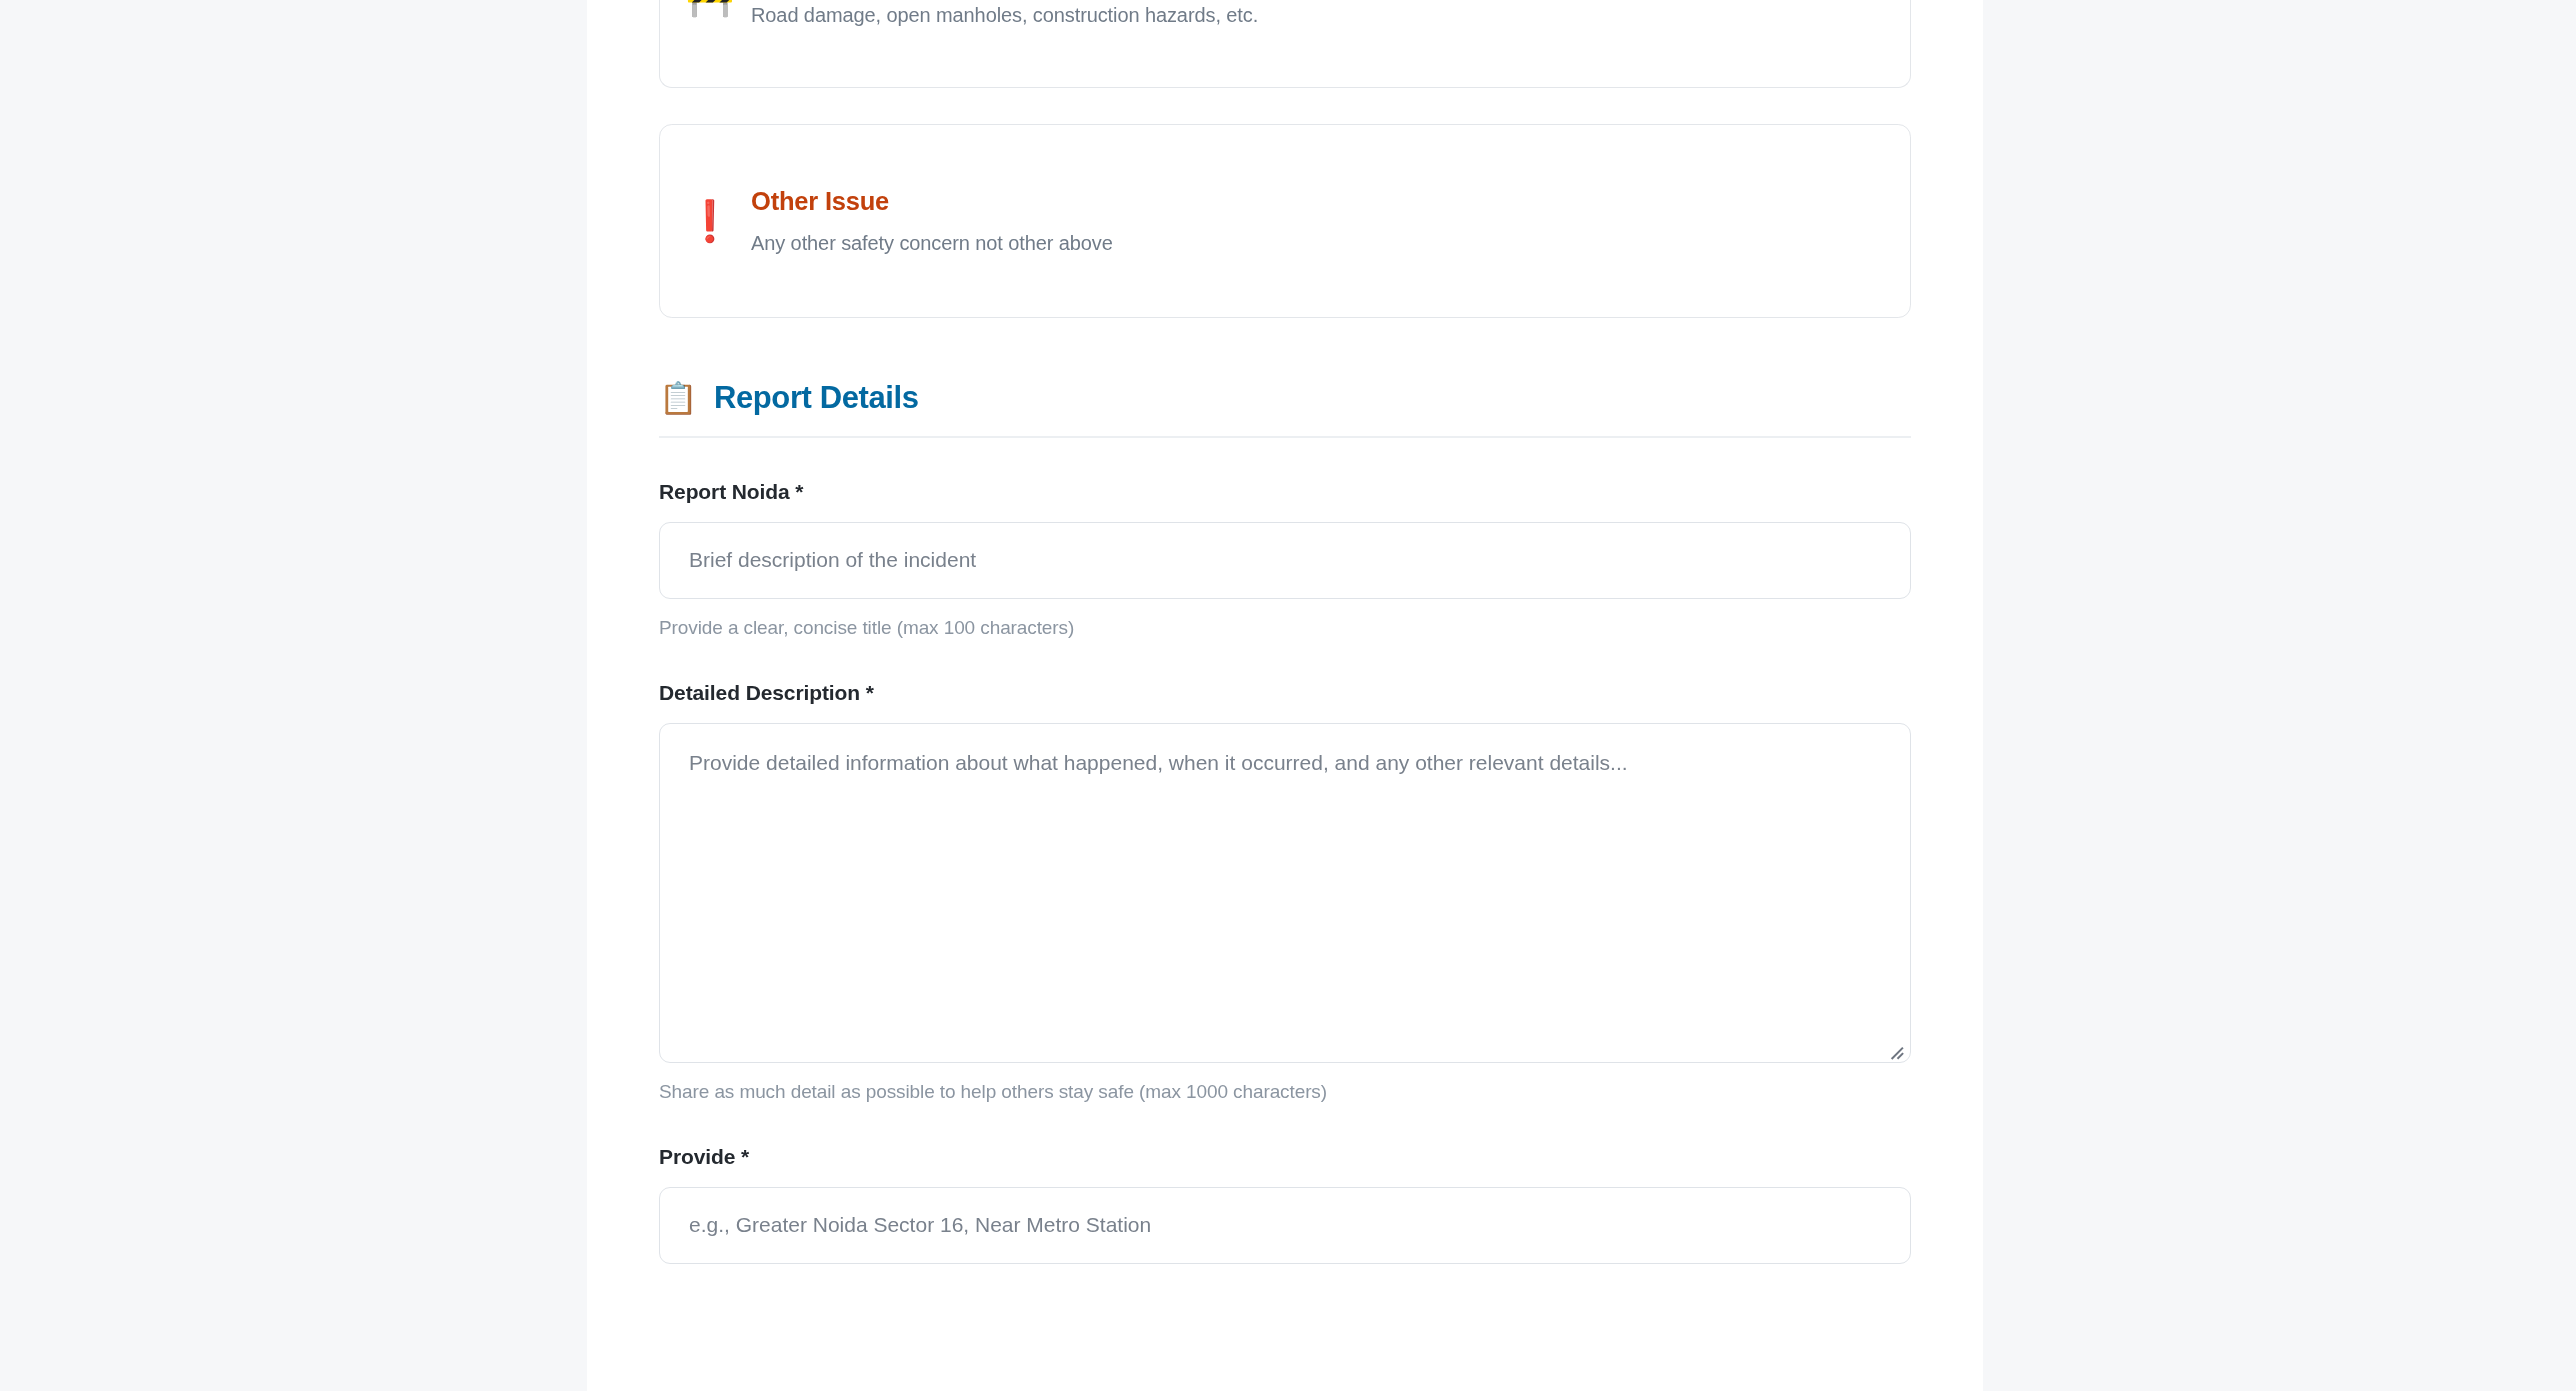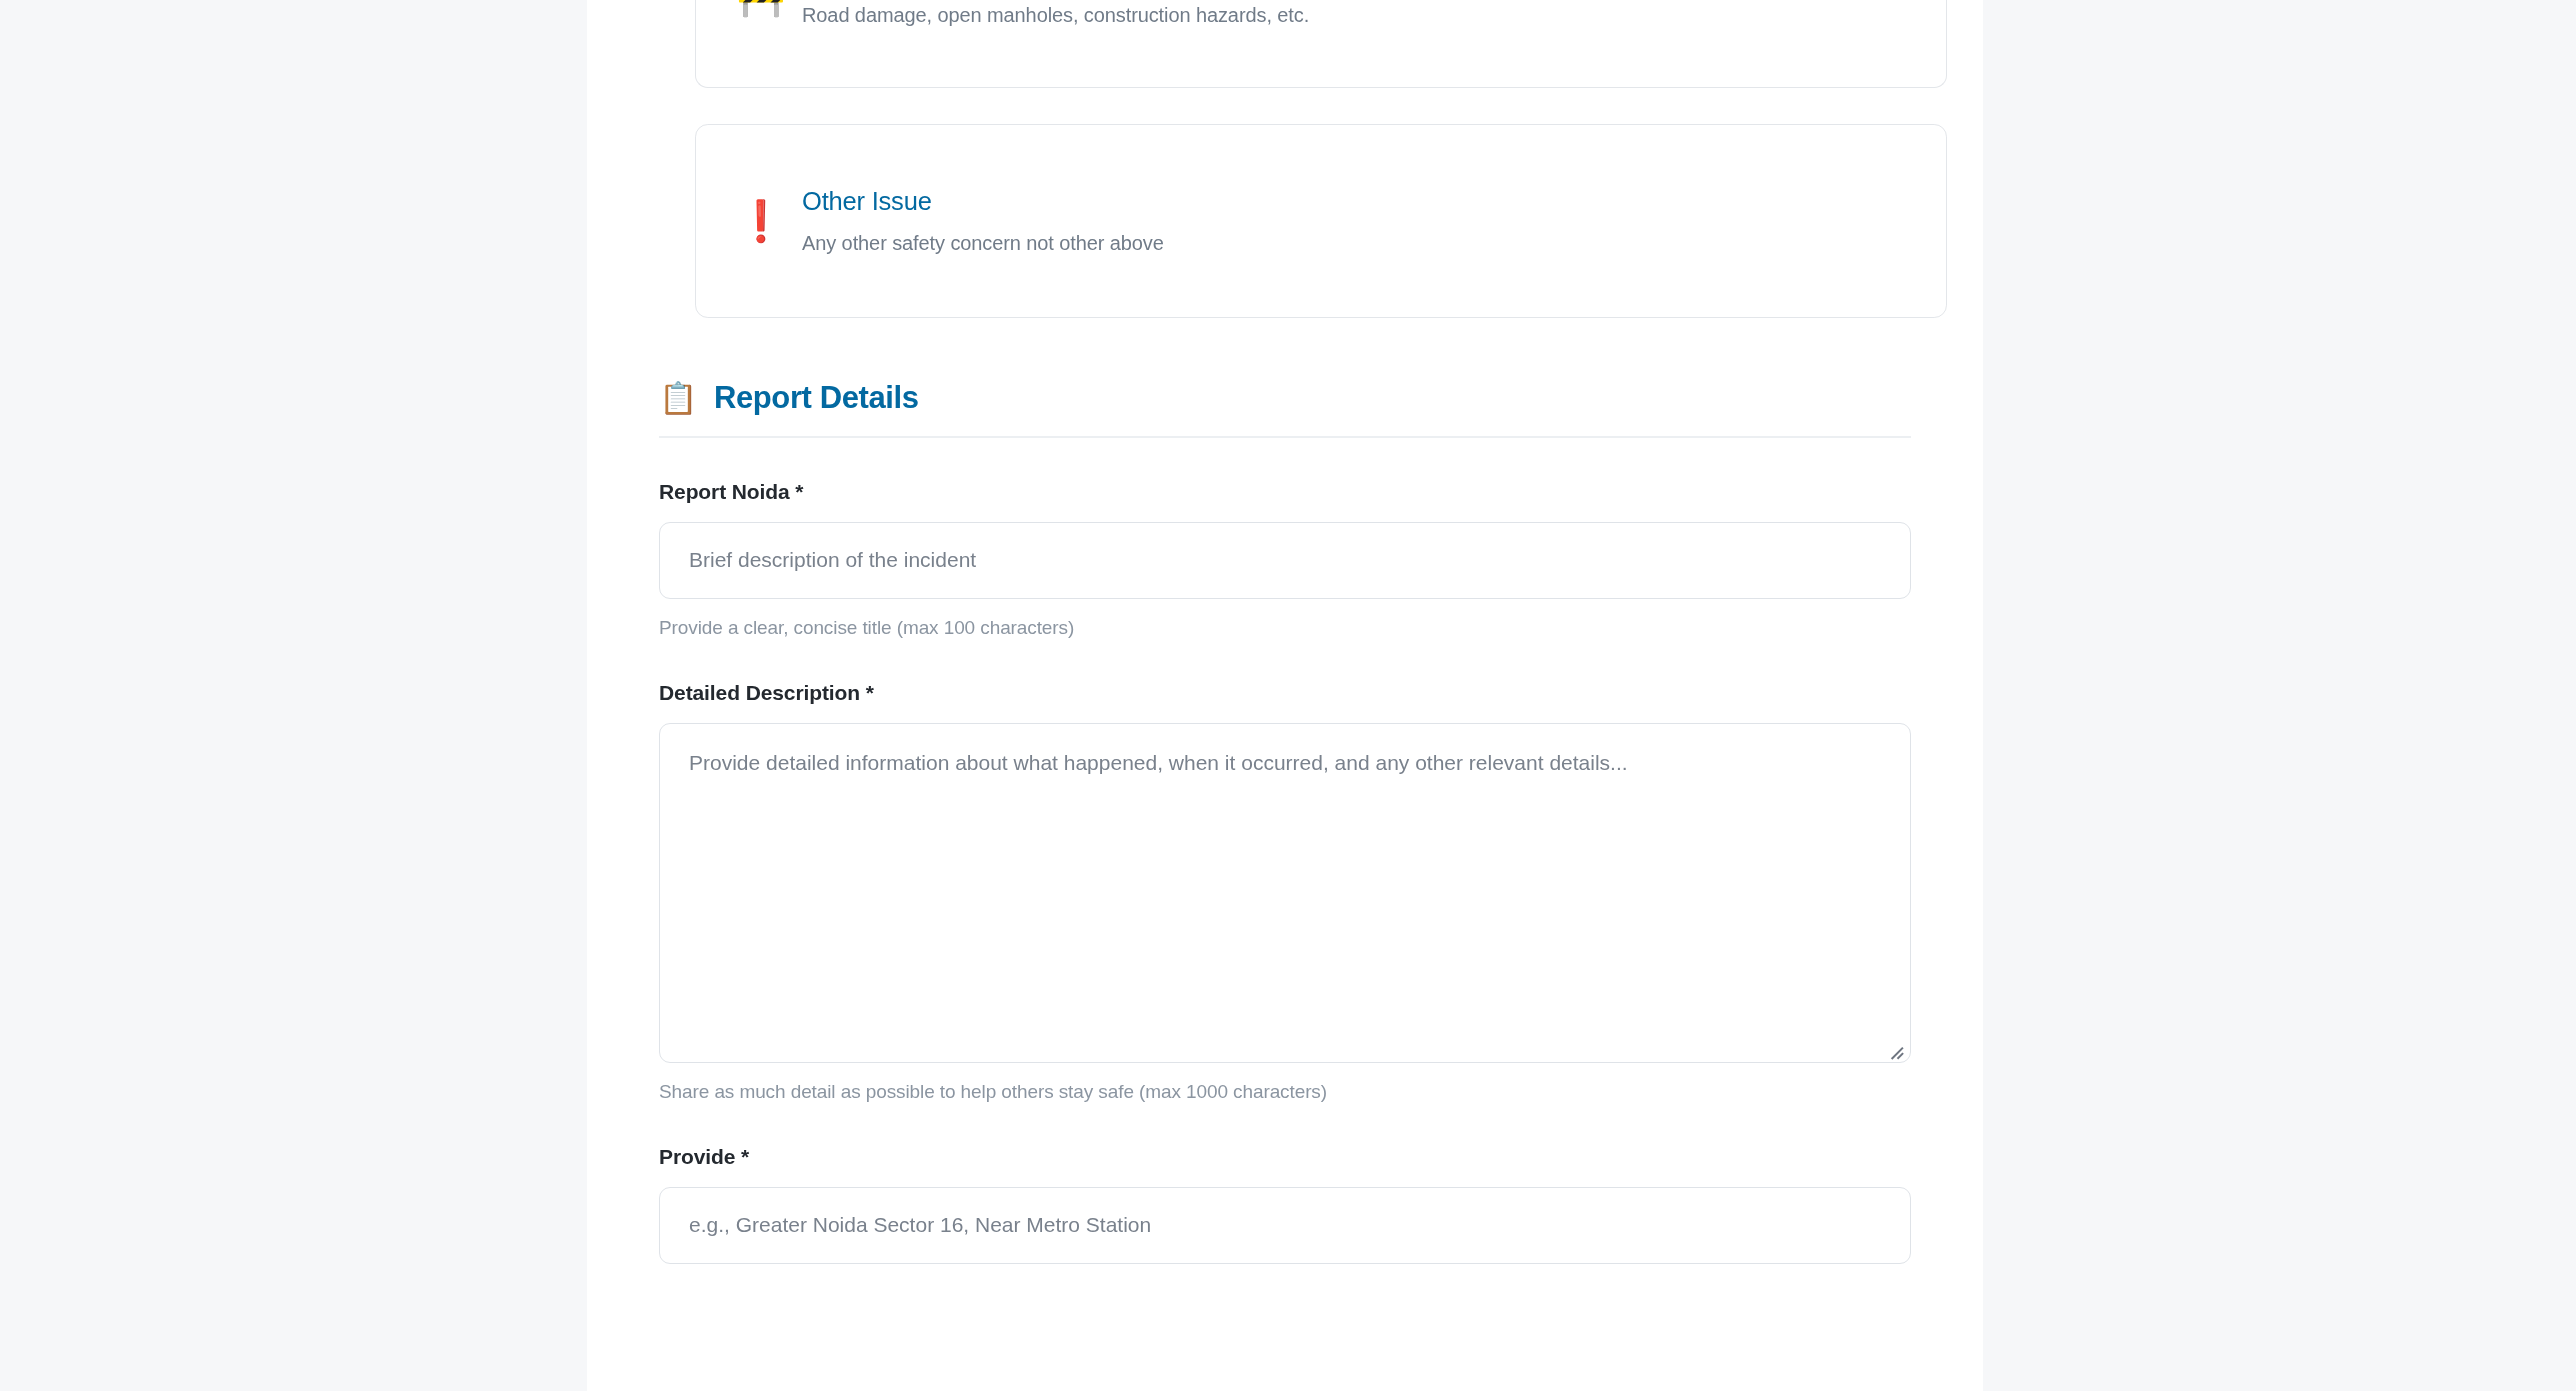--- a/index.html
+++ b/index.html
@@ -40,22 +40,21 @@
 
   
   .issue-card {
     box-sizing: border-box;
     width: 1252px;
     border: 1.8px solid #e3e6ea;
     border-radius: 12.8px;
     background: #ffffff;
     display: flex;
     align-items: center;
-    padding: 0 40px;
-    margin-left: 36px;
+    padding: 0 25px;
   }
   .issue-card.partial {
     height: 88px;
     align-items: flex-start;
     padding-top: 0;
     border-top: none;
     border-top-left-radius: 0;
     border-top-right-radius: 0;
   }
   .issue-card.full {
@@ -73,22 +72,22 @@
   .issue-card.partial .issue-emoji {
     font-size: 40px;
     margin-top: -25.5px;
   }
   .issue-text {
     flex: 1 1 auto;
     min-width: 0;
   }
   .issue-title {
     font-size: 25.5px;
-    font-weight: 400;
-    color: #0369a1;
+    font-weight: 700;
+    color: #c2410c;
     letter-spacing: -0.2px;
     margin-bottom: 16.4px;
   }
   .issue-desc {
     font-size: 20px;
     color: #707b88;
     letter-spacing: -0.1px;
   }
   .issue-card.partial .issue-text {
     padding-top: 3.6px;

